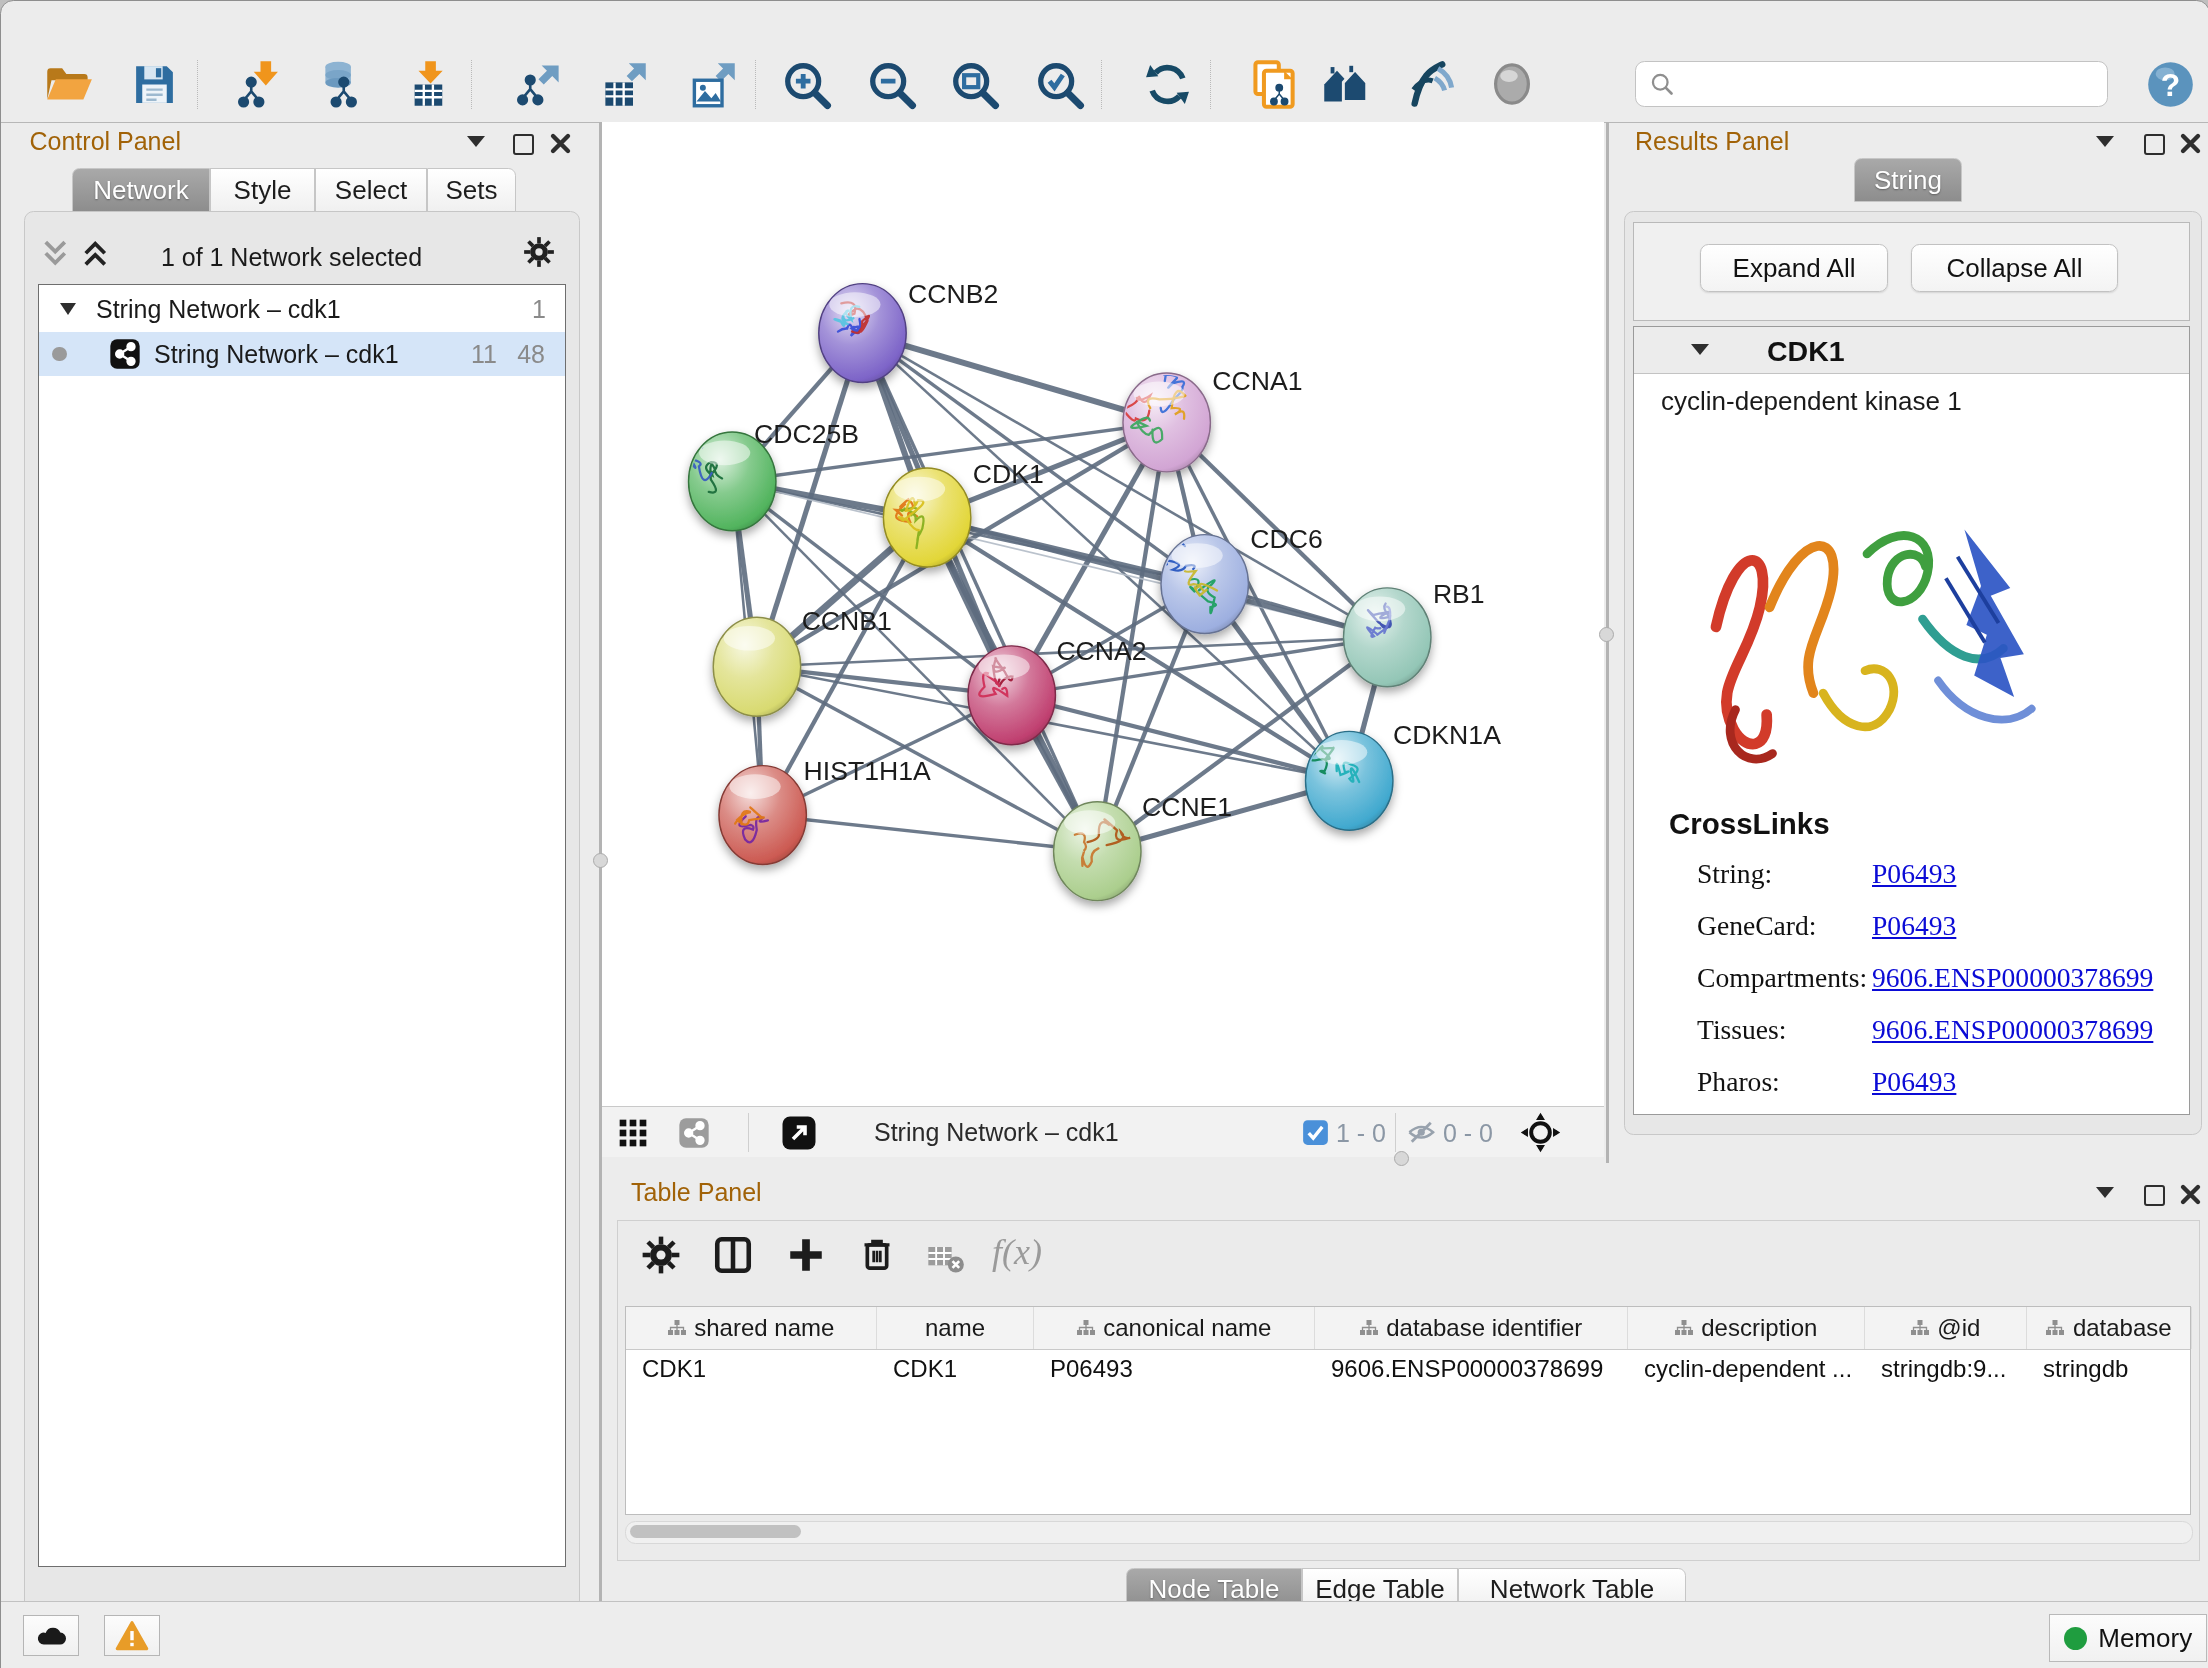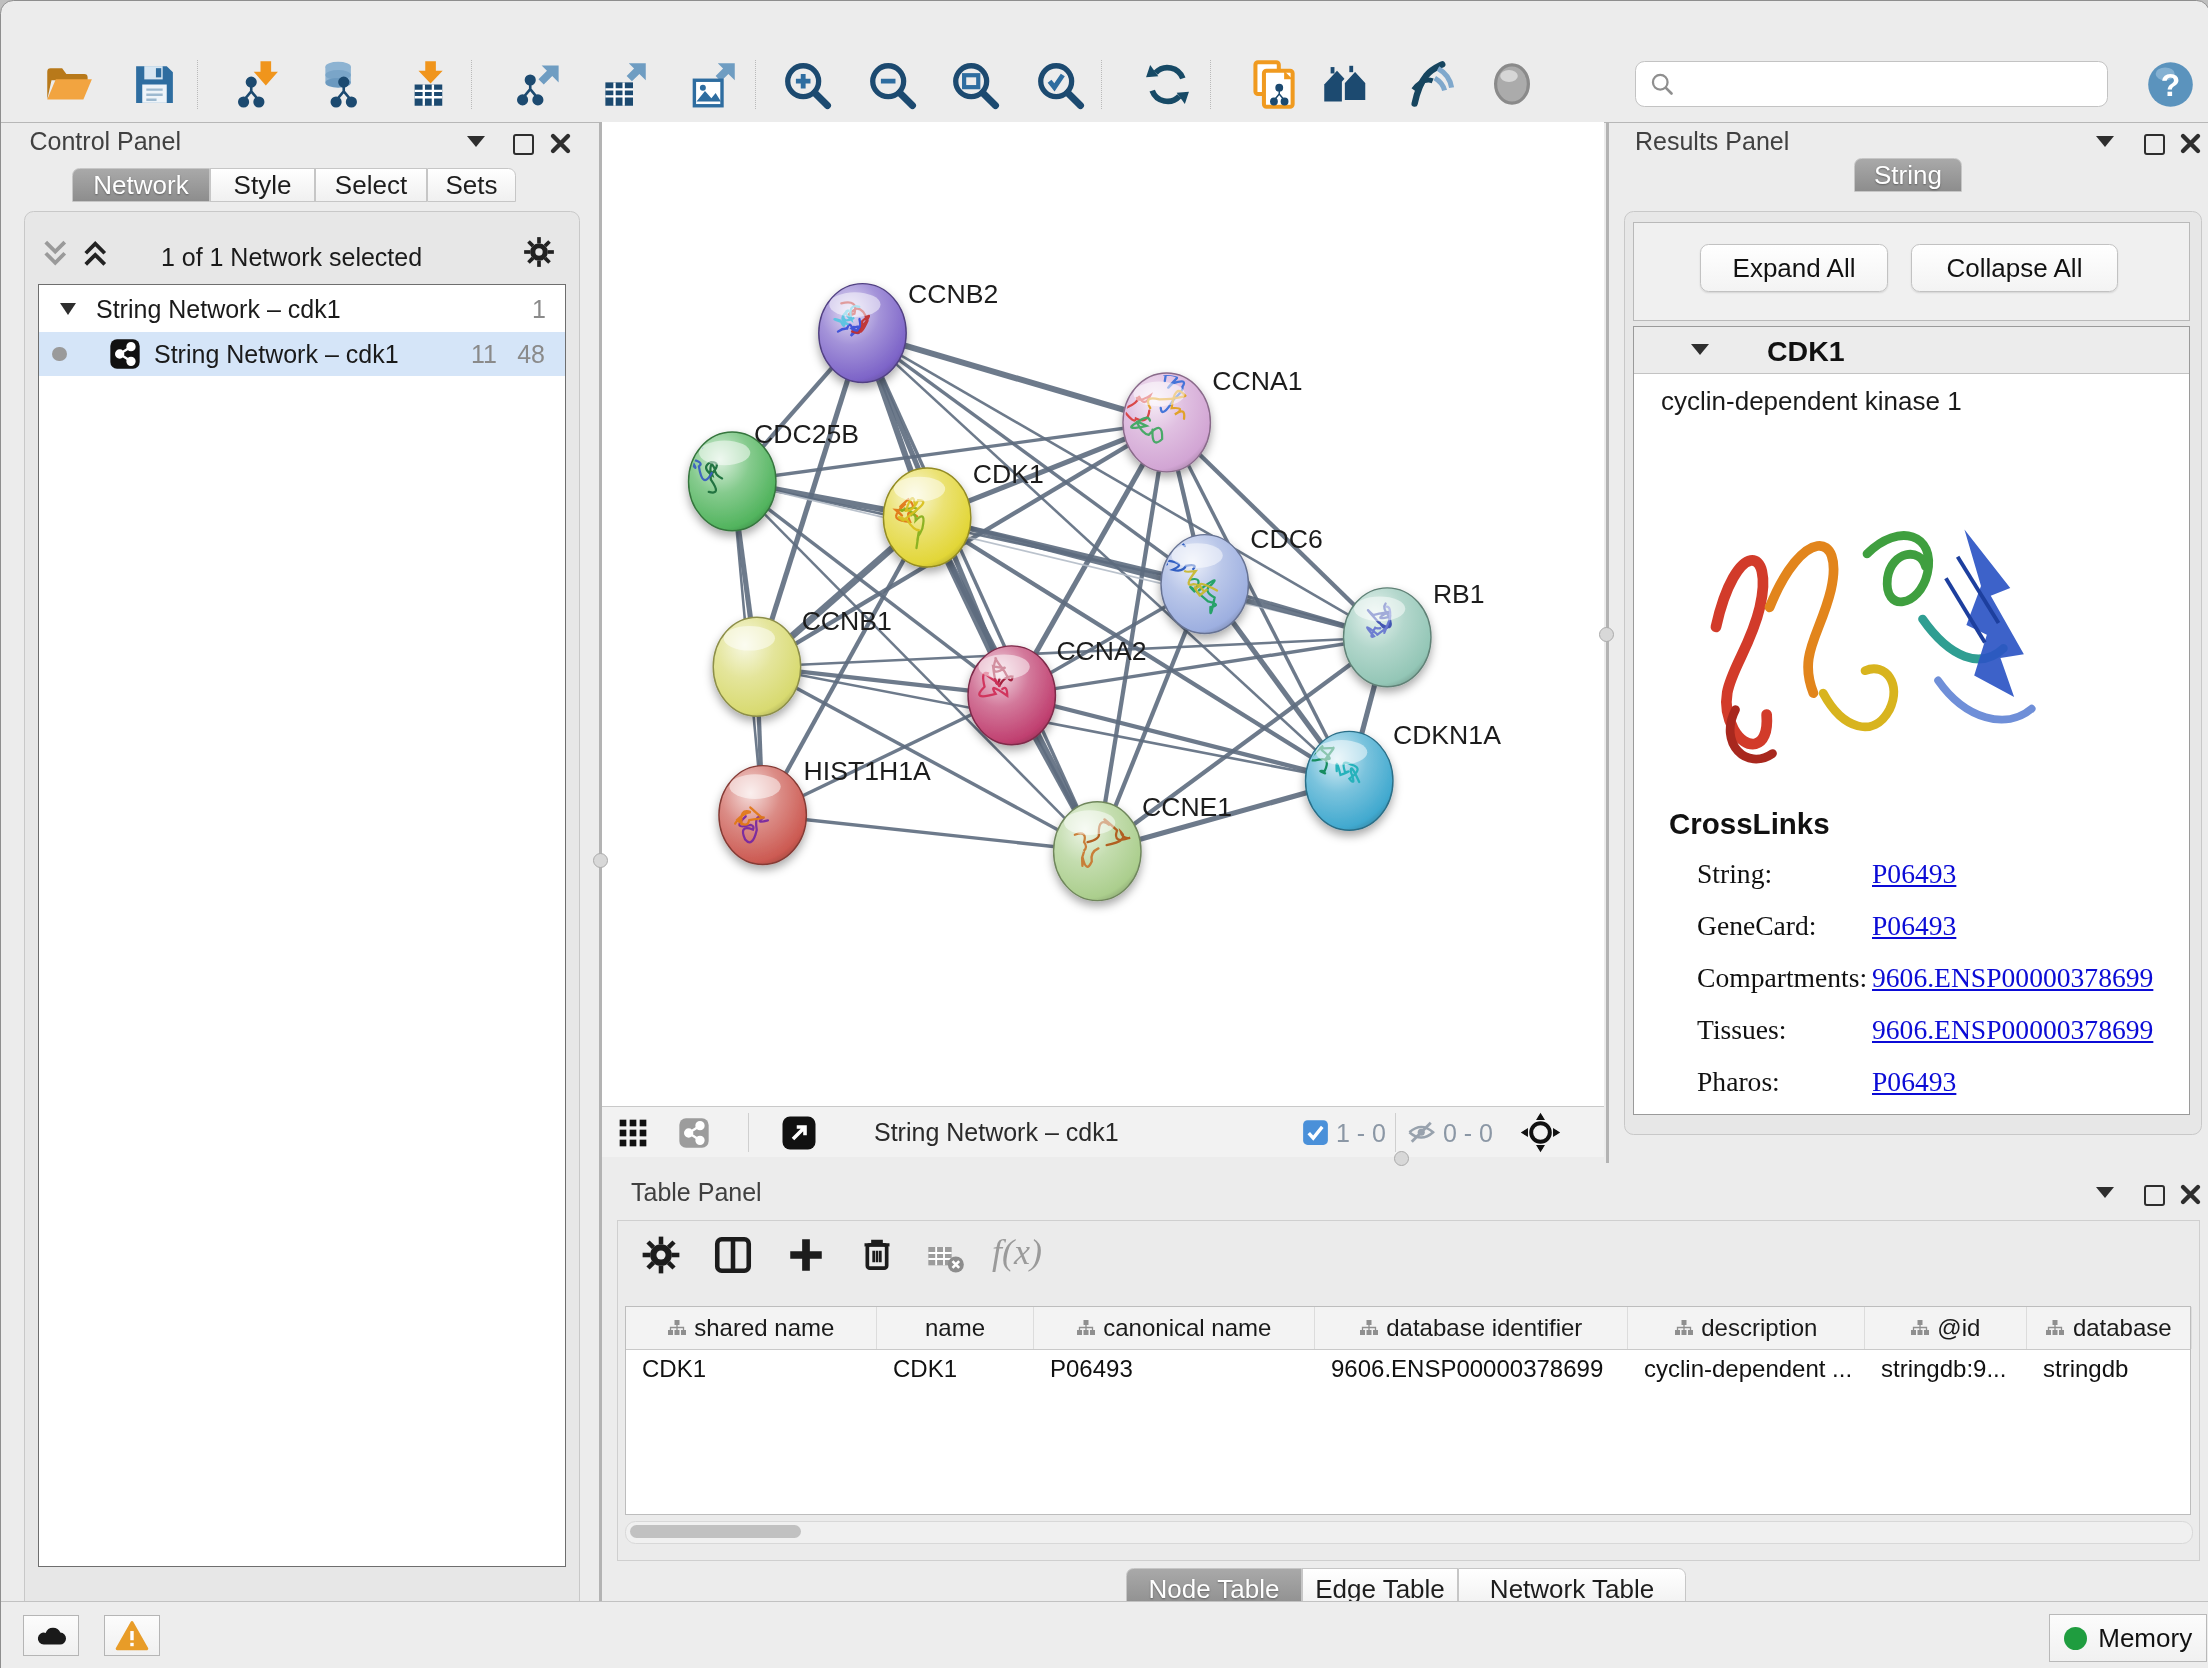--- a/index.html
+++ b/index.html
@@ -12,24 +12,24 @@
   .tl{width:25px;height:25px;border-radius:50%;background:#a2a2a2;border:1px solid #8b8b8b;top:9.5px;}
   #win-title{width:2208px;text-align:center;top:8.6px;font-size:26px;color:#3c3c3c;}
   
   #toolbar{left:0;top:46px;width:2208px;height:75px;background:#ececec;border-bottom:1px solid #b7b7b7;}
   .ticon{width:55px;height:55px;top:9.5px;display:flex;align-items:center;justify-content:center;cursor:default;}
   .tsep{top:13.3px;width:0;height:49px;border-left:1.9px dotted #b9b9b9;}
   #searchbox{left:1634px;top:14.3px;width:473px;height:46px;background:#fff;border:1px solid #c3c3c3;
              border-radius:9.5px;display:flex;align-items:center;padding-left:13.3px;box-sizing:border-box;}
   #searchbox input{border:none;outline:none;font-size:24px;flex:1;background:transparent;font-family:inherit;}
   
-  .panel-title{font-size:25px;color:#404040;}
+  .panel-title{font-size:25px;color:#a16207;}
   .tri-down{width:0;height:0;border-left:9.5px solid transparent;border-right:9.5px solid transparent;border-top:11.4px solid #2e2e2e;}
   .float-box{width:17px;height:17px;border:2.4px solid #2e2e2e;border-radius:2.9px;}
-  .tab{height:34px;background:linear-gradient(#ffffff,#f0f0f0);border:1px solid #c6c6c6;
+  .tab{height:44px;background:linear-gradient(#ffffff,#f0f0f0);border:1px solid #c6c6c6;
        display:flex;align-items:center;justify-content:center;font-size:26px;color:#1d1d1d;box-sizing:border-box;}
   .tab.sel{background:linear-gradient(#a9a9a9,#8d8d8d);color:#fff;text-shadow:0 1px 1.9px rgba(0,0,0,.35);}
   .contentbox{background:#e7e7e7;border:1px solid #c8c8c8;border-radius:9.5px;}
   .btn{background:linear-gradient(#ffffff,#f3f3f3);border:1px solid #c2c2c2;border-radius:8.6px;
        display:flex;align-items:center;justify-content:center;font-size:26px;color:#111;box-shadow:0 1px 1.9px rgba(0,0,0,.12);}
   
   #treebox{left:37px;top:283px;width:526px;height:1281px;background:#fff;border:1.9px solid #6e6e6e;}
   .trow{position:absolute;left:0;width:100%;height:44px;font-size:25px;color:#1a1a1a;}
   .count{position:absolute;color:#8a8a8a;}
   

